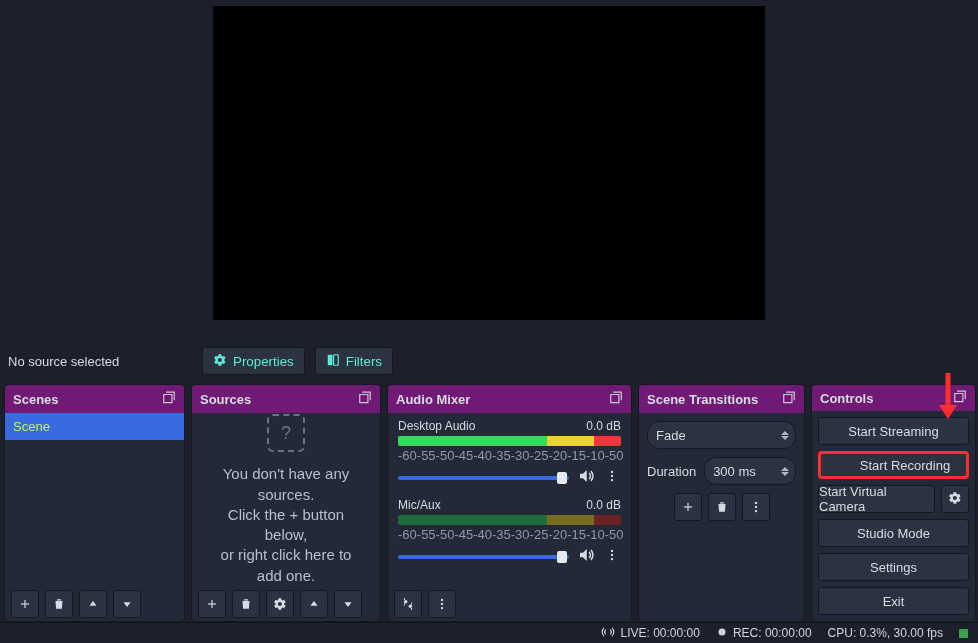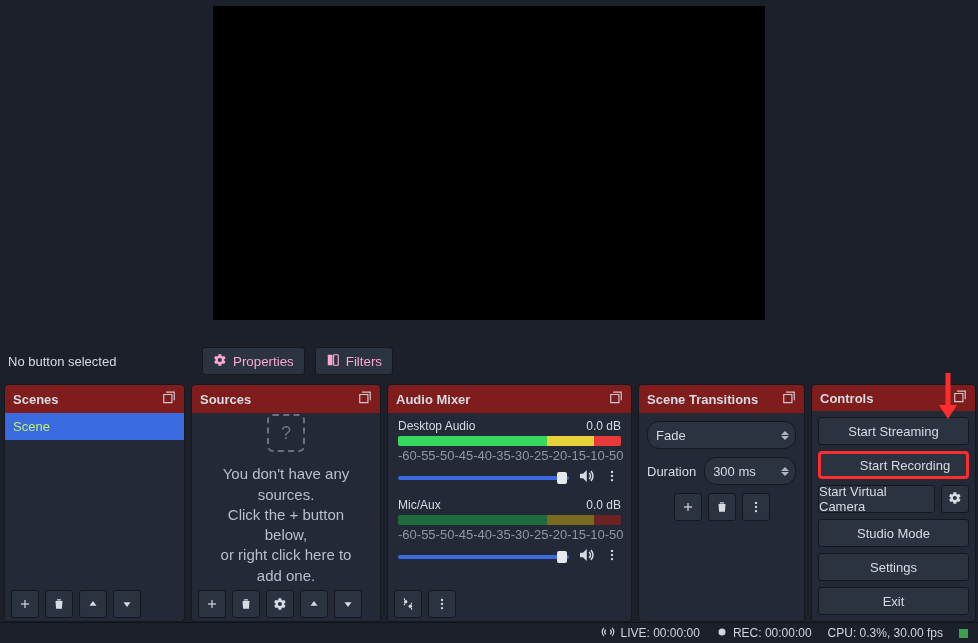--- a/index.html
+++ b/index.html
@@ -10,34 +10,34 @@
     font-family: -apple-system, "Segoe UI", Arial, sans-serif;
     font-size: 13px;
     display: flex;
     flex-direction: column;
   }
   .preview-row { height: 338px; display: flex; justify-content: center; align-items: flex-start; padding-top: 6px; }
   .preview-canvas { width: 552px; height: 314px; background: #000; border: 1px solid #000; }
   .toolbar-row { height: 46px; display: flex; align-items: center; gap: 10px; padding: 0 6px; }
   .toolbar-msg { flex: 0 0 186px; padding-left: 2px; }
   .tb-btn {
-    background: #2b3240; border: 1px solid #15181f; color: #f9a8d4;
+    background: #2b3240; border: 1px solid #15181f; color: #5eead4;
     height: 28px; padding: 0 10px; display: inline-flex; align-items: center;
     gap: 6px; border-radius: 3px; cursor: pointer;
   }
   .tb-btn svg { width: 14px; height: 14px; }
   .panels-row {
     height: 238px; display: flex; gap: 6px; padding: 0 4px;
   }
   .panel {
     background: #232936; border: 1px solid #15181f; border-radius: 4px;
     display: flex; flex-direction: column; min-width: 0;
   }
   .panel-header {
-    height: 28px; background: #7f1d1d;
+    height: 28px; background: #701a75;
     display: flex; align-items: center; padding: 0 8px; font-weight: 600;
     border-top-left-radius: 4px; border-top-right-radius: 4px;
   }
   .pop-icon { margin-left: auto; cursor: pointer; opacity: 0.9; }
   .panel-body { flex: 1; position: relative; overflow: hidden; }
   .panel-footer { height: 34px; display: flex; align-items: center; gap: 6px; padding: 0 6px; }
   .sq-btn {
     width: 28px; height: 28px; background: #2b3240; border: 1px solid #15181f;
     border-radius: 3px; display: inline-flex; align-items: center; justify-content: center;
     cursor: pointer; color: #d7dbe3;
@@ -110,21 +110,21 @@
   svg { fill: currentColor; }
 </style>
 </head>
 <body>
 
 <div class="preview-row">
   <div class="preview-canvas"></div>
 </div>
 
 <div class="toolbar-row">
-  <div class="toolbar-msg">No button selected</div>
+  <div class="toolbar-msg">No source selected</div>
   <button class="tb-btn">
     <span>
       <svg viewBox="0 0 24 24">
           <path d="M19.14,12.94a7,7,0,0,0,.05-.94,7,7,0,0,0-.05-.94l2.11-1.65a.5.5,0,0,0,.12-.64l-2-3.46a.5.5,0,0,0-.61-.22l-2.49,1a7,7,0,0,0-1.63-.94l-.38-2.65A.5.5,0,0,0,13.77,2H9.77a.5.5,0,0,0-.49.42L8.9,5.07a7,7,0,0,0-1.63.94l-2.49-1a.5.5,0,0,0-.61.22l-2,3.46a.5.5,0,0,0,.12.64L4.4,11a7,7,0,0,0-.05.94,7,7,0,0,0,.05.94L2.29,14.53a.5.5,0,0,0-.12.64l2,3.46a.5.5,0,0,0,.61.22l2.49-1a7,7,0,0,0,1.63.94l.38,2.65a.5.5,0,0,0,.49.42h4a.5.5,0,0,0,.49-.42l.38-2.65a7,7,0,0,0,1.63-.94l2.49,1a.5.5,0,0,0,.61-.22l2-3.46a.5.5,0,0,0-.12-.64ZM11.77,15.5A3.5,3.5,0,1,1,15.27,12,3.5,3.5,0,0,1,11.77,15.5Z"></path>
         </svg>
     </span>
     <span>Properties</span>
   </button>
   <button class="tb-btn">
     <span>

